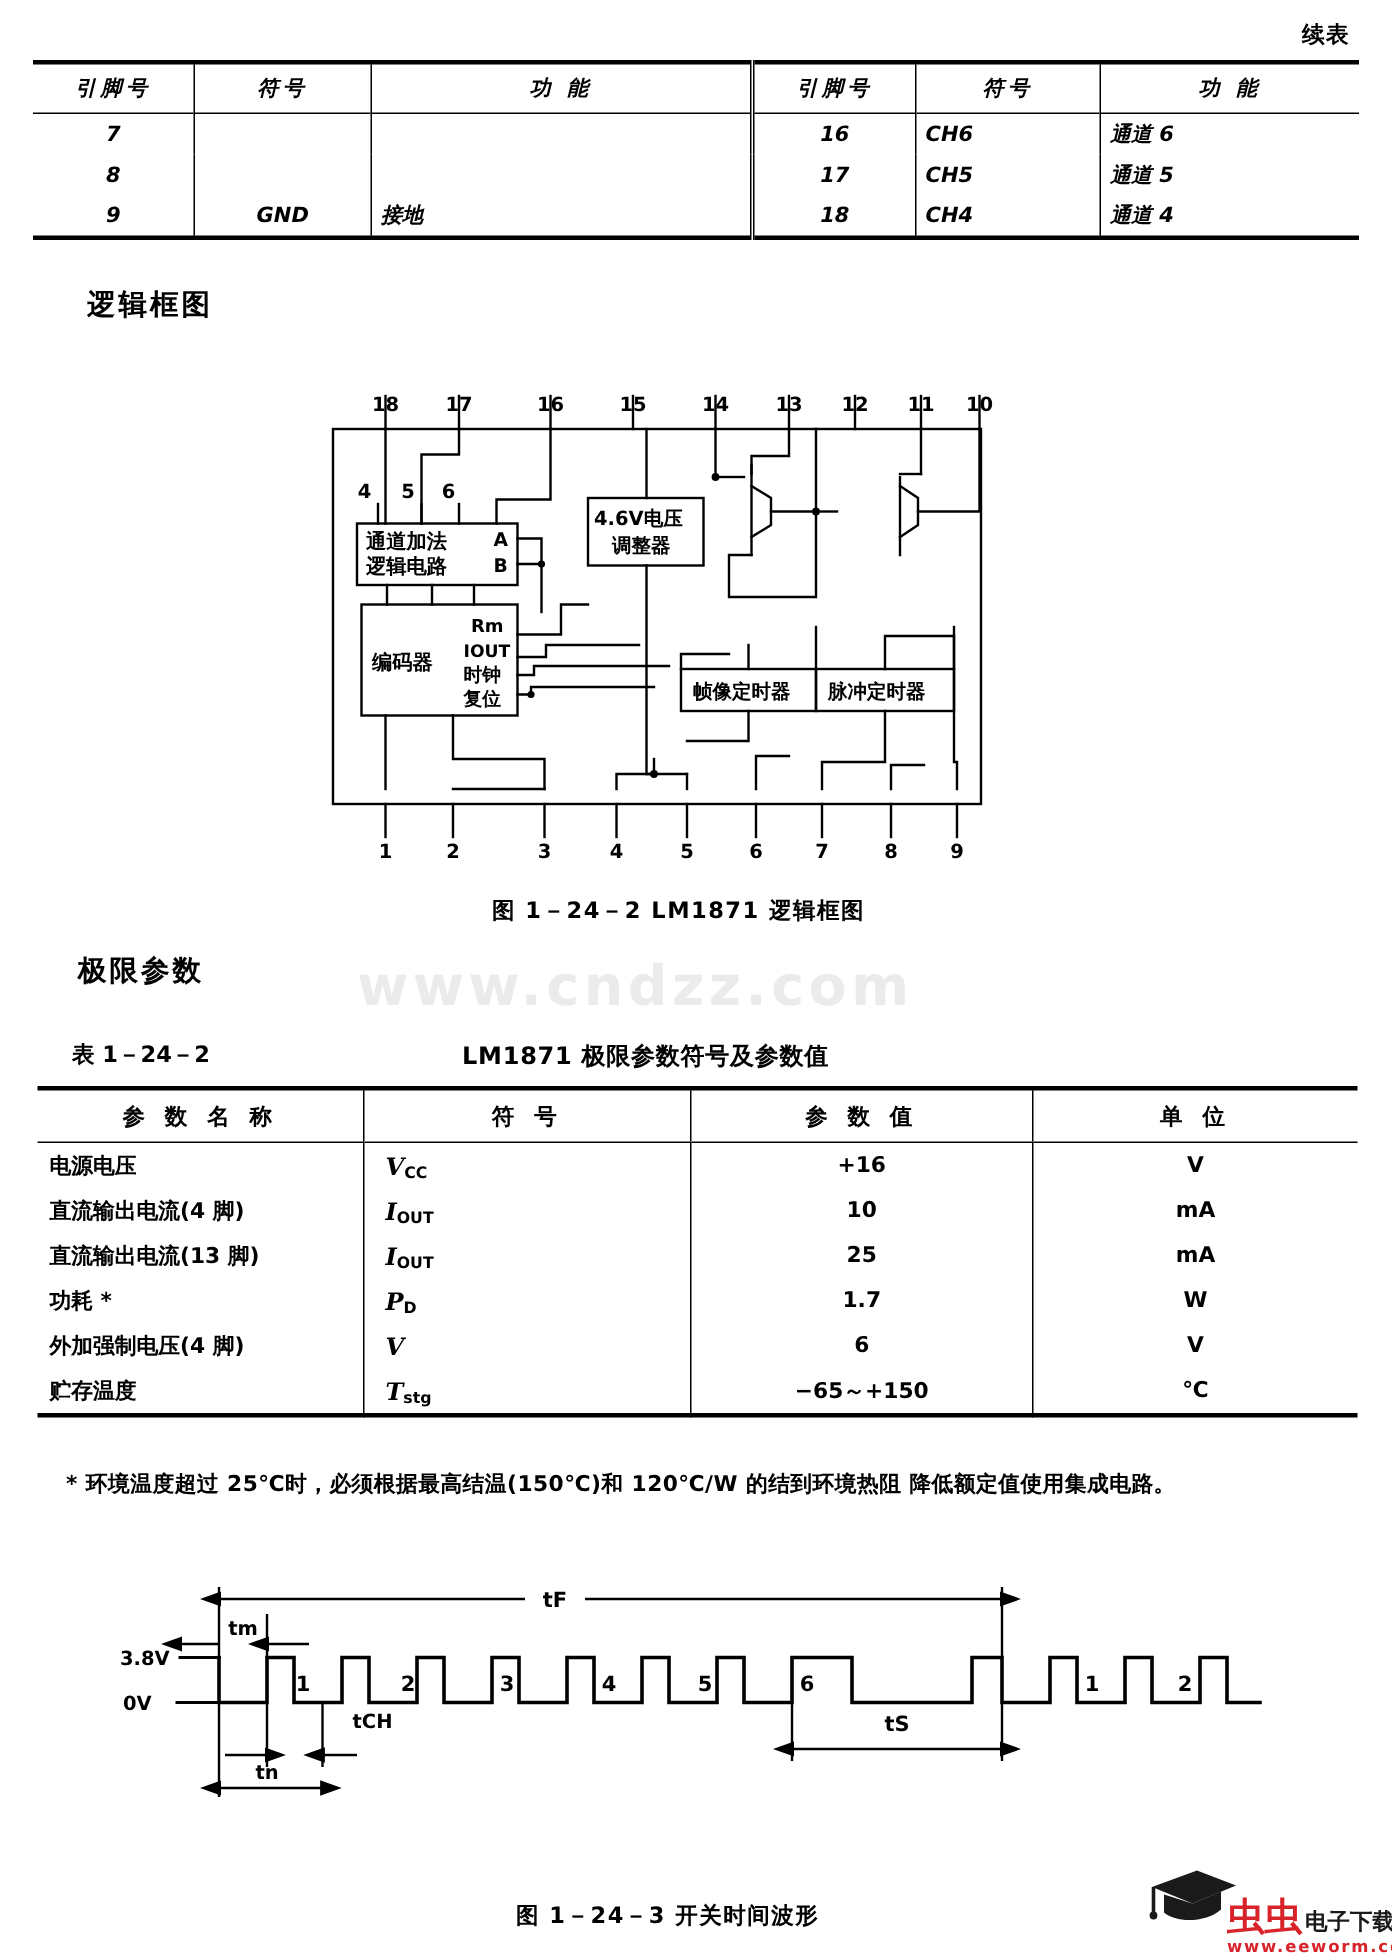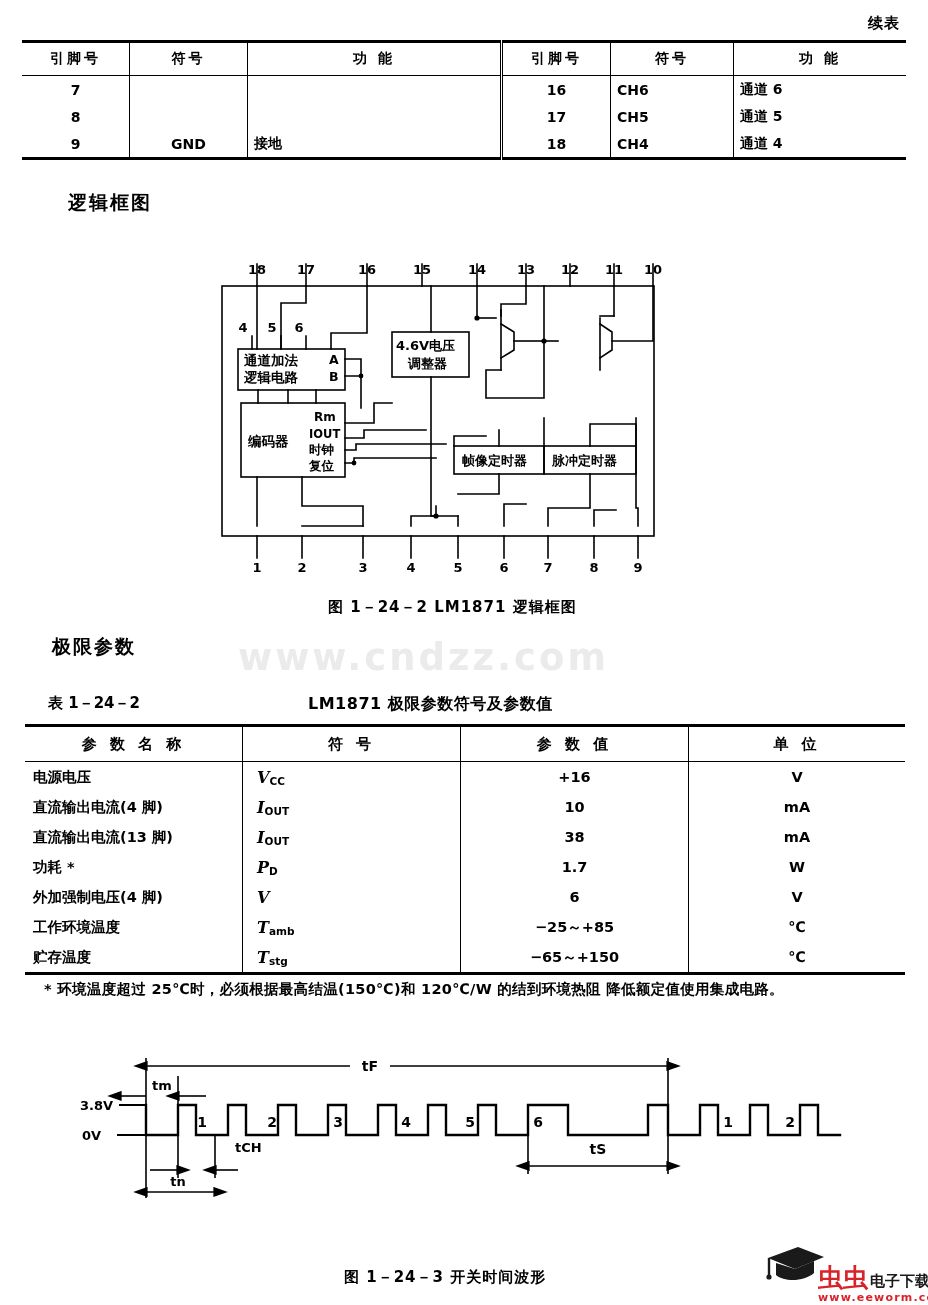--- a/index.html
+++ b/index.html
@@ -35,20 +35,21 @@
   .pin-table-wrap {
     position: absolute;
     left: 22px;
     top: 40px;
     width: 884px;
   }
   table.pin-table {
     border-collapse: collapse;
     width: 884px;
     table-layout: fixed;
+    font-style: italic;
   }
   table.pin-table td,
   table.pin-table th {
     border-left: 1px solid #000;
     border-right: 1px solid #000;
     font-size: 14px;
     font-weight: bold;
     height: 27px;
     padding: 0 6px;
     vertical-align: middle;
@@ -247,21 +248,21 @@
           <td class="c">GND</td>
           <td class="l">接地</td>
           <td class="c dbl">18</td>
           <td class="l">CH4</td>
           <td class="l nob-right">通道 4</td>
         </tr>
       </tbody>
     </table>
   </div>
 
-  <div class="h-section" style="left:68px; top:190px;">逻辑框图</div>
+  <div class="h-section" style="left:58px; top:190px;">逻辑框图</div>
 
   <div class="blockdiag">
     <svg class="bd-svg" width="480" height="316" viewBox="0 0 480 316" xmlns="http://www.w3.org/2000/svg">
       <g stroke="#000" stroke-width="1.6" fill="none" stroke-linecap="square">
 
         <rect x="26" y="28" width="432" height="250"></rect>
 
         <line x1="61" y1="6" x2="61" y2="28"></line>
         <line x1="110" y1="6" x2="110" y2="28"></line>
         <line x1="171" y1="6" x2="171" y2="28"></line>
@@ -429,40 +430,34 @@
         </tr>
         <tr>
           <td class="name">直流输出电流(4 脚)</td>
           <td class="sym"><span class="sym-i">I</span><span class="sym-sub">OUT</span></td>
           <td class="val">10</td>
           <td class="unit">mA</td>
         </tr>
         <tr>
           <td class="name">直流输出电流(13 脚)</td>
           <td class="sym"><span class="sym-i">I</span><span class="sym-sub">OUT</span></td>
-          <td class="val">38</td>
+          <td class="val">25</td>
           <td class="unit">mA</td>
         </tr>
         <tr>
           <td class="name">功耗 *</td>
           <td class="sym"><span class="sym-i">P</span><span class="sym-sub">D</span></td>
           <td class="val">1.7</td>
           <td class="unit">W</td>
         </tr>
         <tr>
           <td class="name">外加强制电压(4 脚)</td>
           <td class="sym"><span class="sym-i">V</span><span class="sym-sub"></span></td>
           <td class="val">6</td>
           <td class="unit">V</td>
-        </tr>
-        <tr>
-          <td class="name">工作环境温度</td>
-          <td class="sym"><span class="sym-i">T</span><span class="sym-sub">amb</span></td>
-          <td class="val">−25～+85</td>
-          <td class="unit">℃</td>
         </tr>
         <tr>
           <td class="name">贮存温度</td>
           <td class="sym"><span class="sym-i">T</span><span class="sym-sub">stg</span></td>
           <td class="val">−65～+150</td>
           <td class="unit">℃</td>
         </tr>
       </tbody>
     </table>
   </div>

